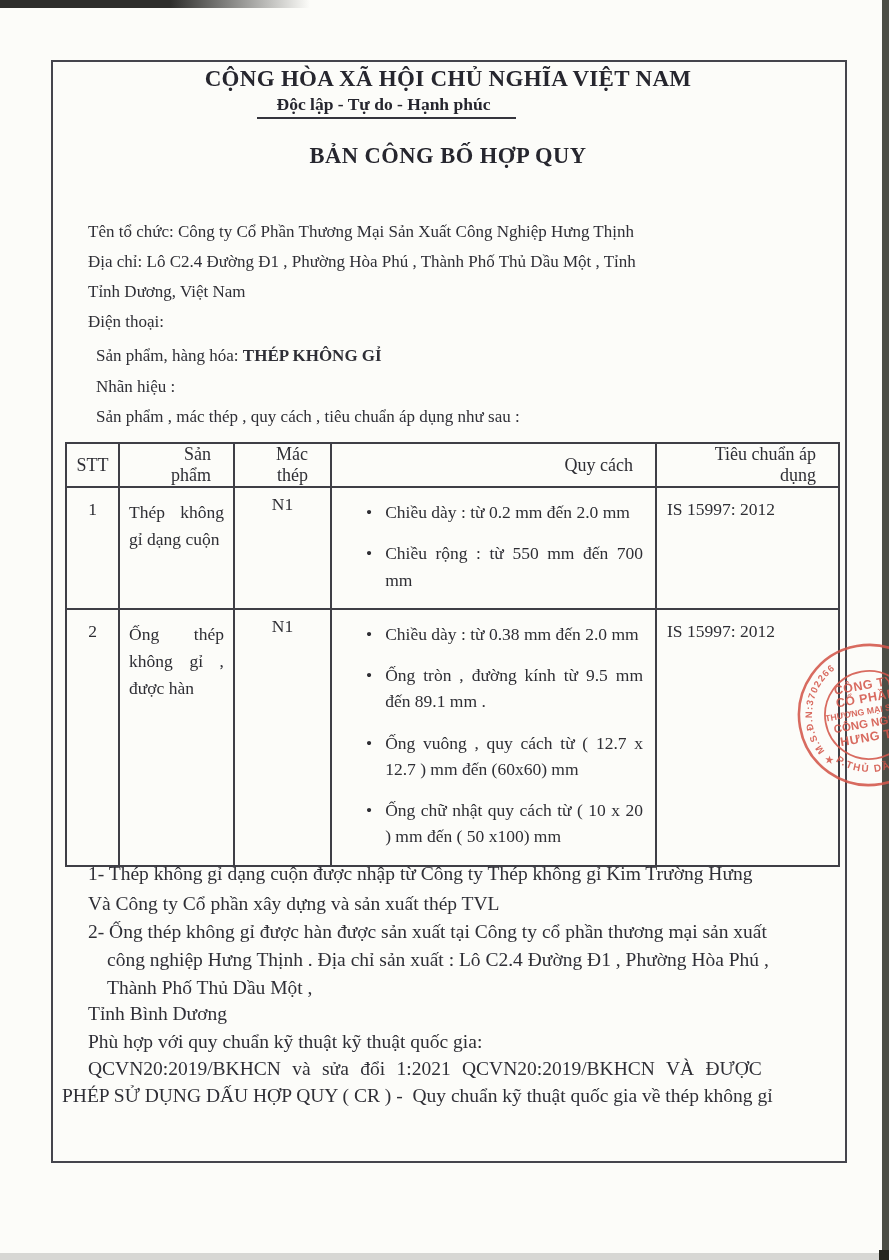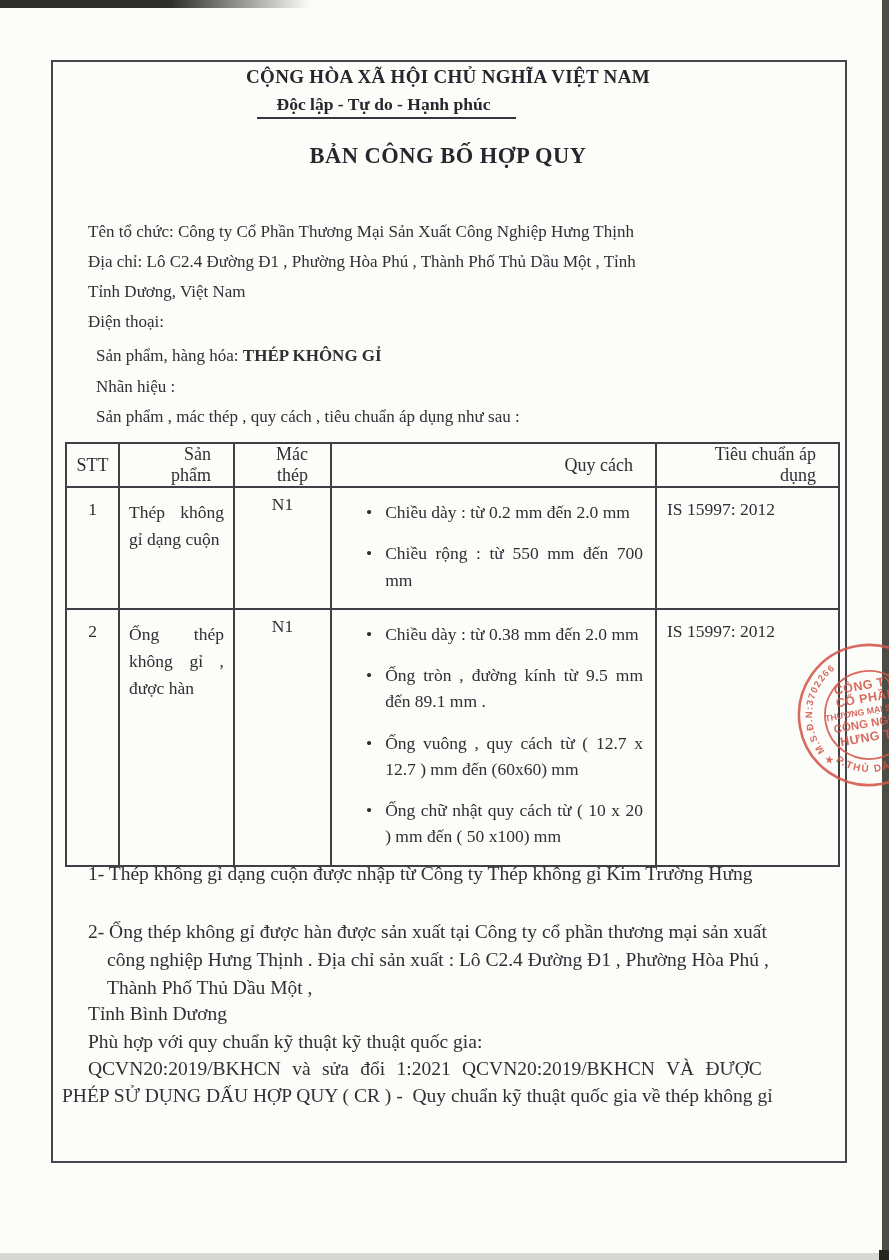--- a/index.html
+++ b/index.html
@@ -12,21 +12,21 @@
   .abs{position:absolute;white-space:pre;}
   
   .artifact-top{position:absolute;left:0;top:0;width:310px;height:8px;
     background:linear-gradient(to right,#2e2e2c 55%,rgba(46,46,44,0));}
   .artifact-right{position:absolute;right:0;top:0;width:7px;height:1260px;background:#4c4e46;}
   .artifact-bottom{position:absolute;left:0;bottom:0;width:889px;height:7px;background:#d7d7d4;}
   .artifact-corner{position:absolute;right:0;bottom:0;width:10px;height:10px;background:#26261f;}
   
   .frame{position:absolute;left:51px;top:60px;width:792px;height:1099px;border:2px solid #45454d;}
   
-  .nat1{left:51px;top:66px;width:794px;text-align:center;font-weight:bold;font-size:19px;letter-spacing:.3px;color:#26262e;}
+  .nat1{left:51px;top:66px;width:794px;text-align:center;font-weight:bold;font-size:23px;letter-spacing:.3px;color:#26262e;}
   .nat2wrap{left:51px;top:94px;width:671px;text-align:center;}
   .nat2{display:inline-block;font-weight:bold;font-size:17.5px;color:#26262e;padding:0 26px 2px 20px;border-bottom:2.5px solid #35353d;}
   .title{left:51px;top:143px;width:794px;text-align:center;font-weight:bold;font-size:22.5px;letter-spacing:.5px;color:#26262e;}
   .num{left:51px;top:185px;width:794px;text-align:center;font-size:19px;}
   .bodyline{font-size:17px;}
   .bold{font-weight:bold;}
   
   .spec-table{position:absolute;left:65px;top:442px;width:773px;border-collapse:collapse;table-layout:fixed;font-size:17.5px;color:#2e2e34;}
   .spec-table th,.spec-table td{border:2px solid #3f3f46;vertical-align:top;}
   .spec-table thead tr{height:29px;}
@@ -127,20 +127,21 @@
               <span class="bullet">•</span>
               <span class="spec-text">Ống chữ nhật quy cách từ ( 10 x 20 ) mm đến ( 50 x100) mm</span>
             </div>
         </td>
         <td class="tc">IS 15997: 2012</td>
       </tr>
     </tbody>
   </table>
 
   <div class="abs noteline" style="left:88px;top:863px;">1- Thép không gỉ dạng cuộn được nhập từ Công ty Thép không gỉ Kim Trường Hưng</div>
+  <div class="abs noteline" style="left:88px;top:893px;">Và Công ty Cổ phần xây dựng và sản xuất thép TVL</div>
   <div class="abs noteline" style="left:88px;top:921px;">2- Ống thép không gỉ được hàn được sản xuất tại Công ty cổ phần thương mại sản xuất</div>
   <div class="abs noteline" style="left:107px;top:949px;">công nghiệp Hưng Thịnh . Địa chỉ sản xuất : Lô C2.4 Đường Đ1 , Phường Hòa Phú ,</div>
   <div class="abs noteline" style="left:107px;top:977px;">Thành Phố Thủ Dầu Một ,</div>
   <div class="abs noteline" style="left:88px;top:1003px;">Tỉnh Bình Dương</div>
   <div class="abs noteline" style="left:88px;top:1031px;">Phù hợp với quy chuẩn kỹ thuật kỹ thuật quốc gia:</div>
   <div class="abs noteline just" style="left:88px;top:1058px;">QCVN20:2019/BKHCN và sửa đổi 1:2021 QCVN20:2019/BKHCN VÀ ĐƯỢC</div>
   <div class="abs noteline" style="left:62px;top:1085px;">PHÉP SỬ DỤNG DẤU HỢP QUY ( CR ) -  Quy chuẩn kỹ thuật quốc gia về thép không gỉ</div>
 
   <svg class="stamp" viewBox="0 0 160 160">
     <g transform="rotate(-10 80 80)">

